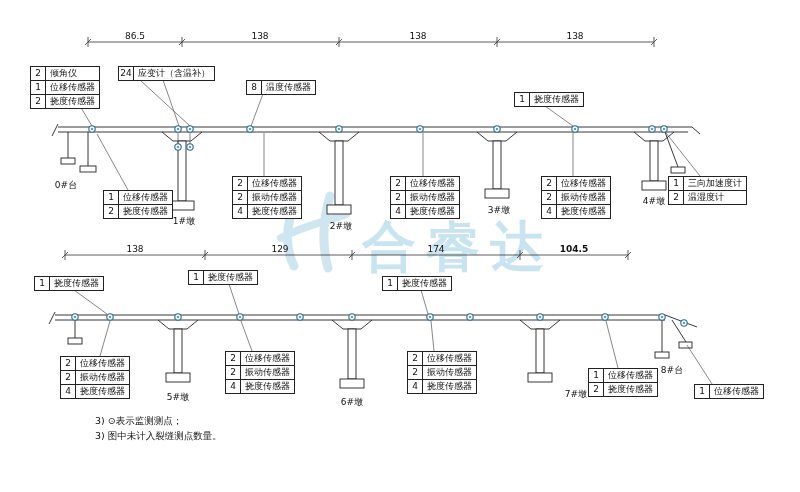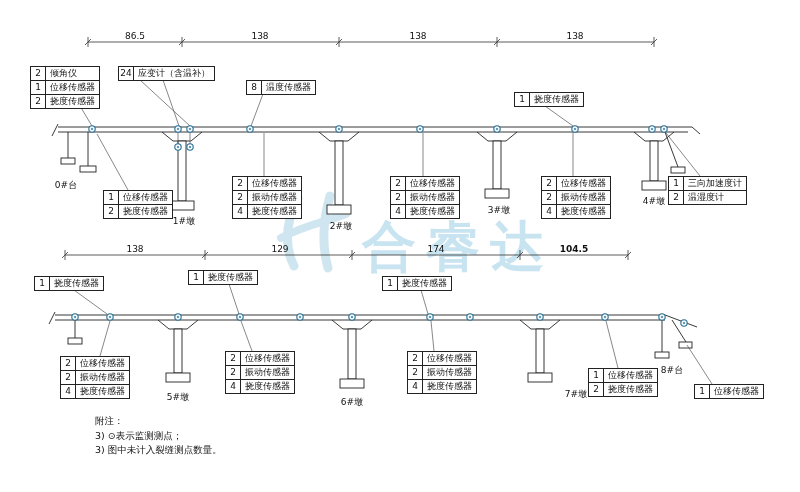--- a/index.html
+++ b/index.html
@@ -360,17 +360,16 @@
       <span class="pierlabel" style="left: 341px; top: 220px;">2#墩</span>
       <span class="pierlabel" style="left: 499px; top: 204px; text-align: center;">3#墩</span>
       <span class="pierlabel" style="left: 654px; top: 195px;">4#墩</span>
       <span class="pierlabel" style="left: 178px; top: 391px;">5#墩</span>
       <span class="pierlabel" style="left: 352px; top: 396px;">6#墩</span>
       <span class="pierlabel" style="left: 540px; top: 388px; margin-left: 36px;">7#墩</span>
       <span class="pierlabel" style="left: 672px; top: 364px;">8#台</span>
     </div>
 
   <div class="notes">
-    <div>附注：</div>
     <div>3) ⊙表示监测测点；</div>
     <div>3) 图中未计入裂缝测点数量。</div>
   </div>
 </div>
 
 </body></html>

